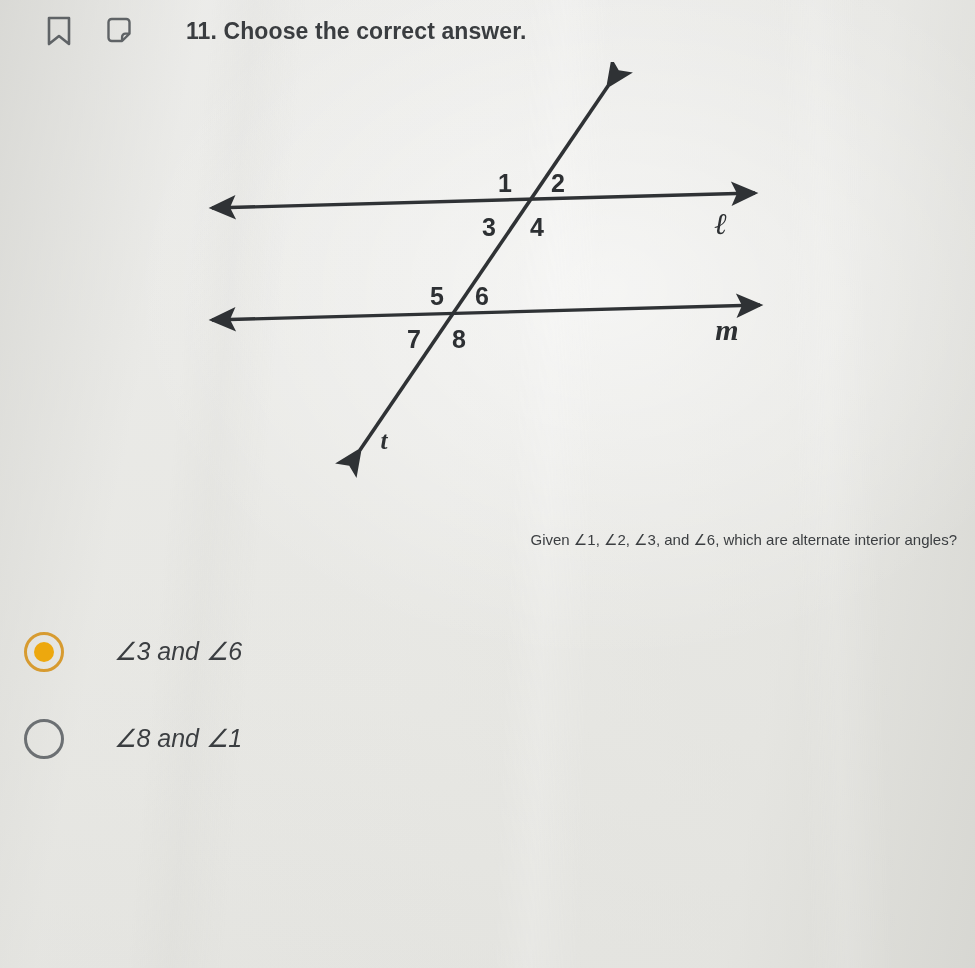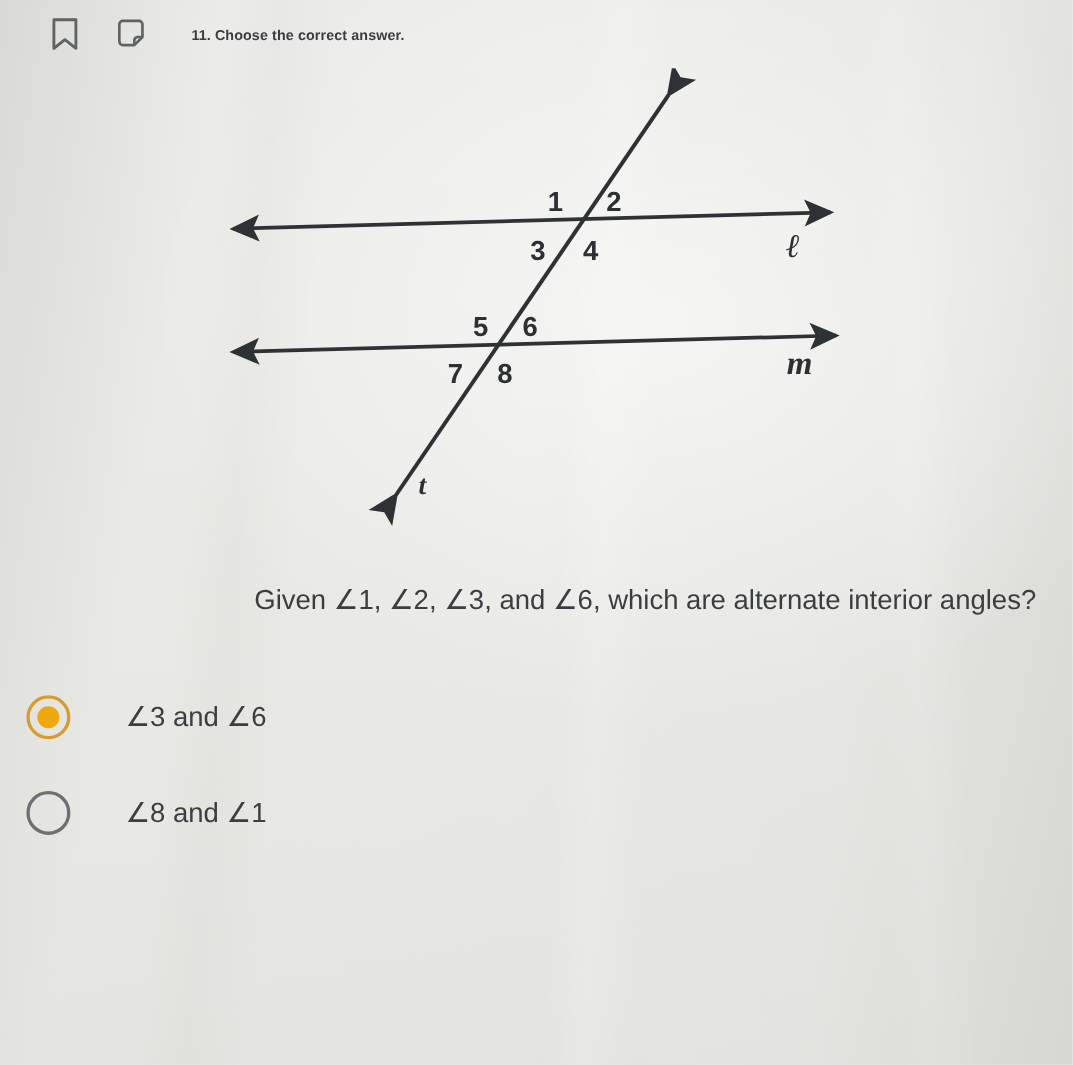--- a/index.html
+++ b/index.html
@@ -53,25 +53,25 @@
   .header .icon-btn {
     width: 34px;
     height: 34px;
     display: flex;
     align-items: center;
     justify-content: center;
     margin-right: 26px;
   }
   .header .icon-btn svg { display: block; }
   .header-title {
-    font-size: 13px;
+    font-size: 23px;
     font-weight: bold;
     color: #3a3d40;
     letter-spacing: 0.1px;
-    margin-left: 12px;
+    margin-left: 24px;
     white-space: nowrap;
   }
 
   
   .diagram {
     position: absolute;
     left: 0;
     top: 62px;
     width: 975px;
     height: 430px;
@@ -94,34 +94,35 @@
     font-size: 25px;
   }
 
   
   .question {
     position: absolute;
     left: 0;
     top: 531px;
     width: 975px;
     text-align: right;
-    padding-right: 33px;
-    box-sizing: border-box;
-    font-size: 25px;
+    padding-right: 18px;
+    box-sizing: border-box;
+    font-size: 15px;
     color: #3b3e41;
     white-space: nowrap;
   }
   .question .ang { font-family: "Liberation Sans", sans-serif; }
 
   
   .options {
     position: absolute;
     left: 0;
     top: 608px;
     width: 975px;
+    font-style: italic;
   }
   .option {
     display: flex;
     align-items: center;
     height: 87px;
     padding-left: 24px;
     box-sizing: border-box;
   }
   .radio {
     width: 40px;

